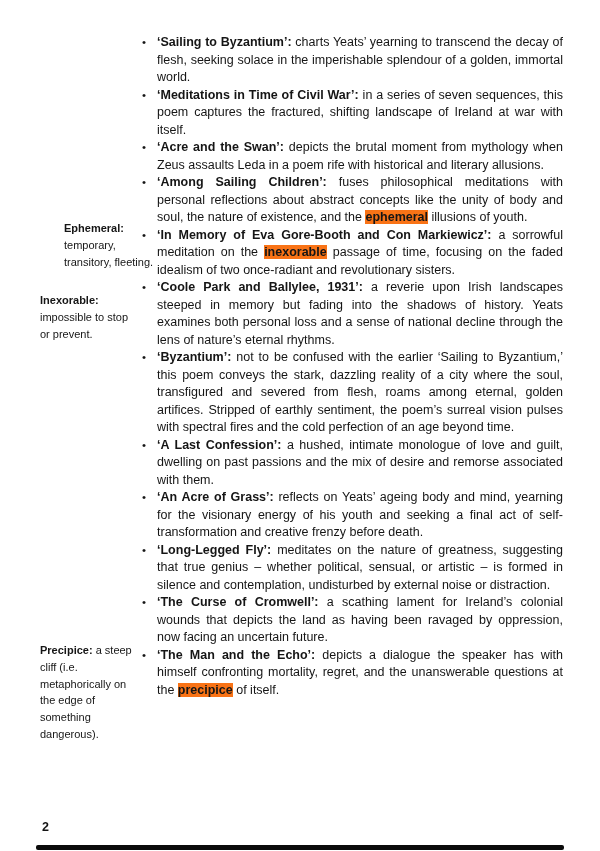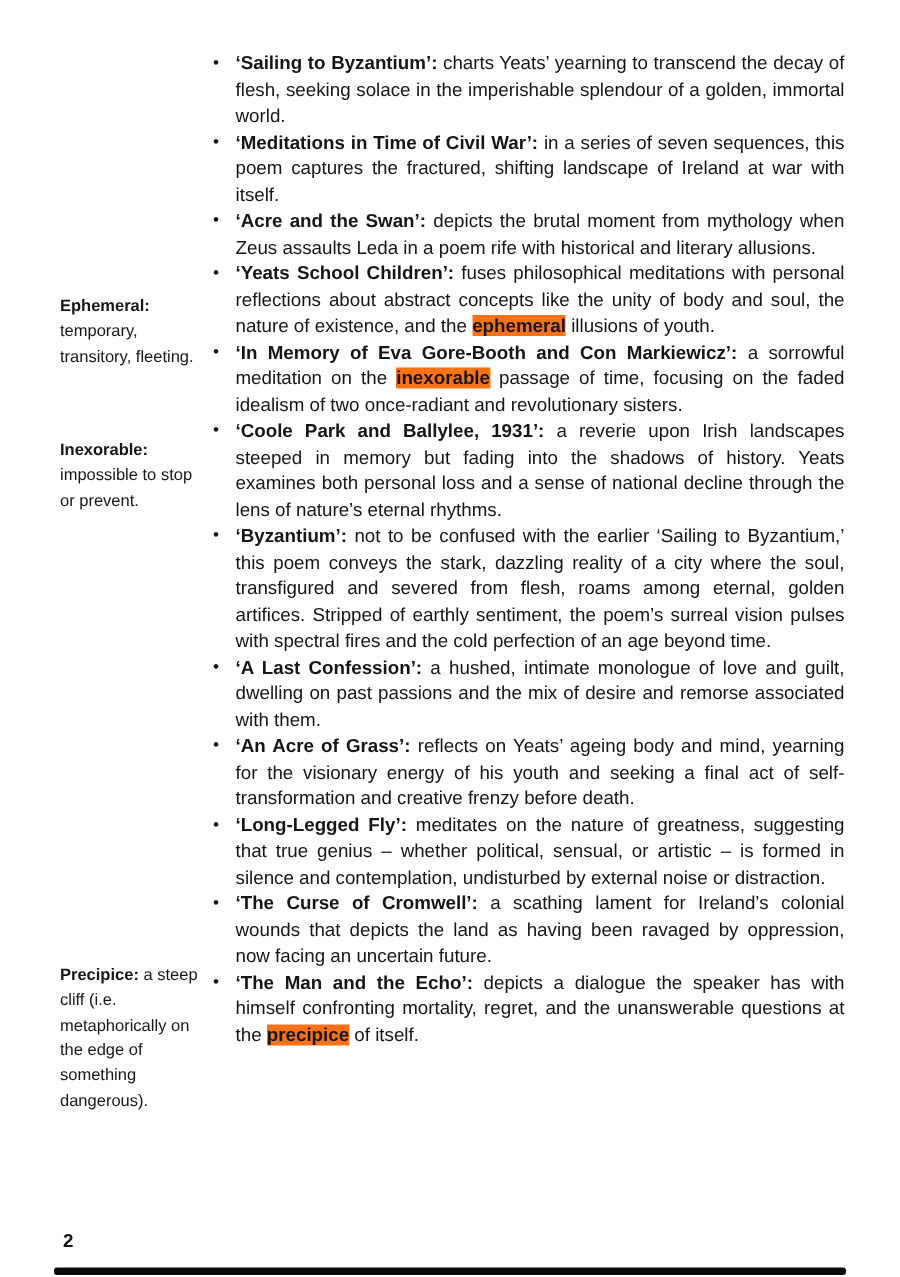--- a/index.html
+++ b/index.html
@@ -5,21 +5,21 @@
   html,body { margin:0; padding:0; background:#ffffff; }
   .page {
     position:relative; width:600px; height:851px; background:#ffffff;
     font-family:"Liberation Sans", sans-serif; color:#141414; overflow:hidden;
   }
 
   
   .margin-note { position:absolute; left:40px; width:94px; font-size:11px; line-height:16.8px; color:#161616; }
   .margin-note .term { font-weight:bold; }
   .note-block .term { display:block; }
-  #note-ephemeral { top:196px; }
+  #note-ephemeral { top:220px;margin-left:24px; }
   #note-inexorable { top:292px; }
   #note-precipice { top:642px; }
 
   
   .body-col { position:absolute; left:142px; top:34px; width:421px; }
   .bullets { list-style:none; margin:0; padding:0; font-size:12.5px; line-height:17.5px; color:#151515; }
   .bullets li { display:flex; }
   .bullets .dot { width:15px; flex:none; font-size:11.5px; }
   .bullets .content { flex:1; text-align:justify; }
   .bullets strong { font-weight:bold; }
@@ -56,21 +56,21 @@
         <li>
           <span class="dot">•</span>
           <div class="content"><strong>‘Meditations in Time of Civil War’:</strong><span> in a series of seven sequences, this poem captures the fractured, shifting landscape of Ireland at war with itself.</span></div>
         </li>
         <li>
           <span class="dot">•</span>
           <div class="content"><strong>‘Acre and the Swan’:</strong><span> depicts the brutal moment from mythology when Zeus assaults Leda in a poem rife with historical and literary allusions.</span></div>
         </li>
         <li>
           <span class="dot">•</span>
-          <div class="content"><strong>‘Yeats School Children’:</strong><span> fuses philosophical meditations with personal reflections about abstract concepts like the unity of body and soul, the nature of existence, and the </span><span class="hl">ephemeral</span><span> illusions of youth.</span></div>
+          <div class="content"><strong>‘Among Sailing Children’:</strong><span> fuses philosophical meditations with personal reflections about abstract concepts like the unity of body and soul, the nature of existence, and the </span><span class="hl">ephemeral</span><span> illusions of youth.</span></div>
         </li>
         <li>
           <span class="dot">•</span>
           <div class="content"><strong>‘In Memory of Eva Gore-Booth and Con Markiewicz’:</strong><span> a sorrowful meditation on the </span><span class="hl">inexorable</span><span> passage of time, focusing on the faded idealism of two once-radiant and revolutionary sisters.</span></div>
         </li>
         <li>
           <span class="dot">•</span>
           <div class="content"><strong>‘Coole Park and Ballylee, 1931’:</strong><span> a reverie upon Irish landscapes steeped in memory but fading into the shadows of history.  Yeats examines both personal loss and a sense of national decline through the lens of nature’s eternal rhythms.</span></div>
         </li>
         <li>

